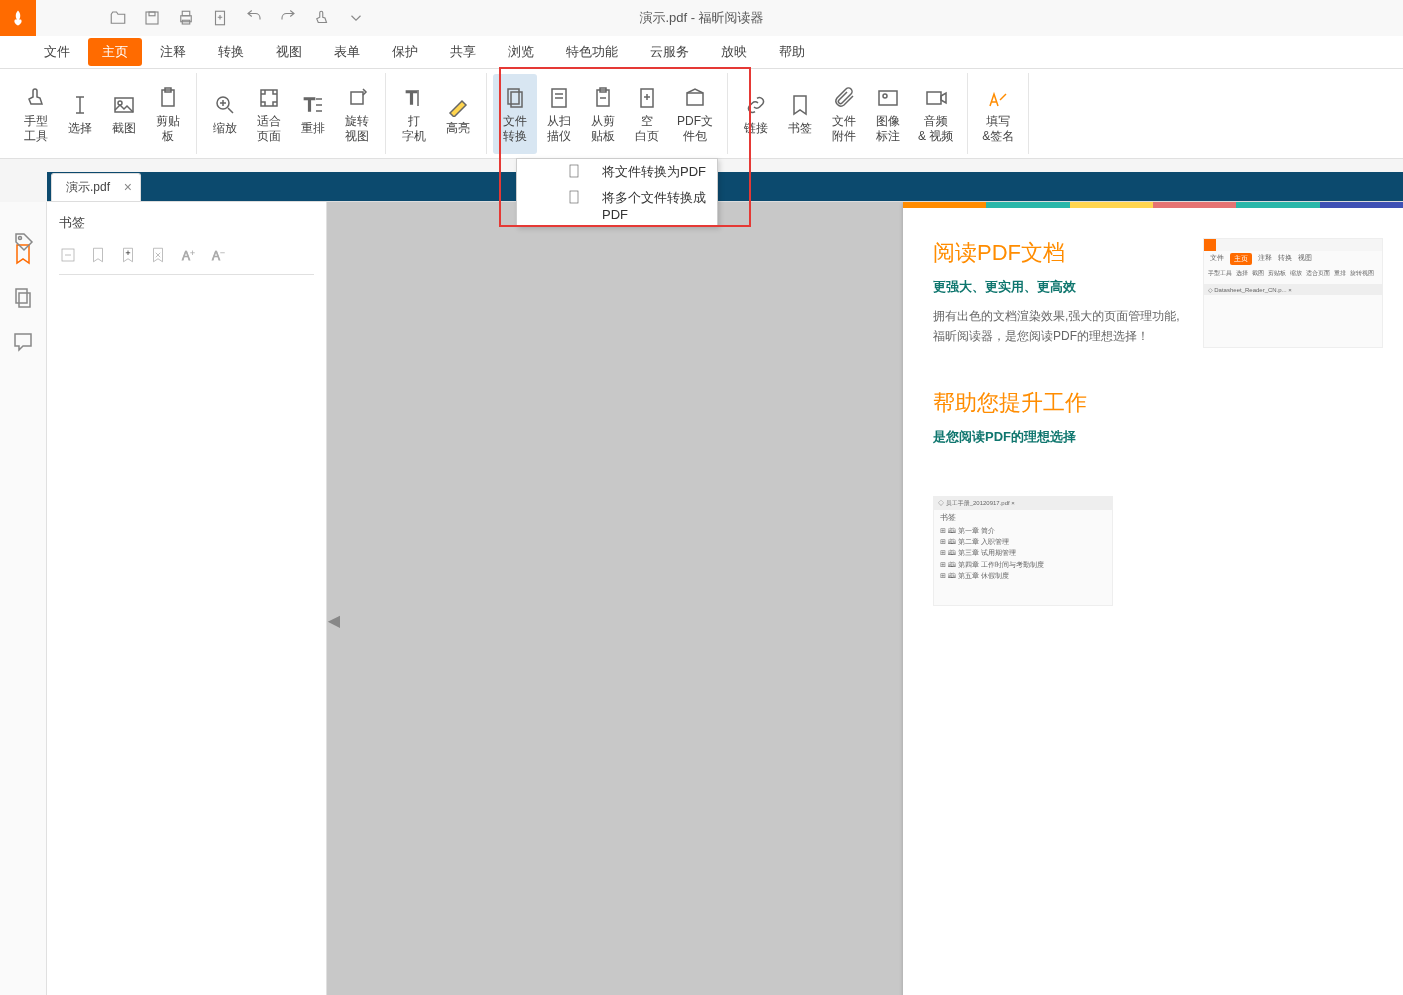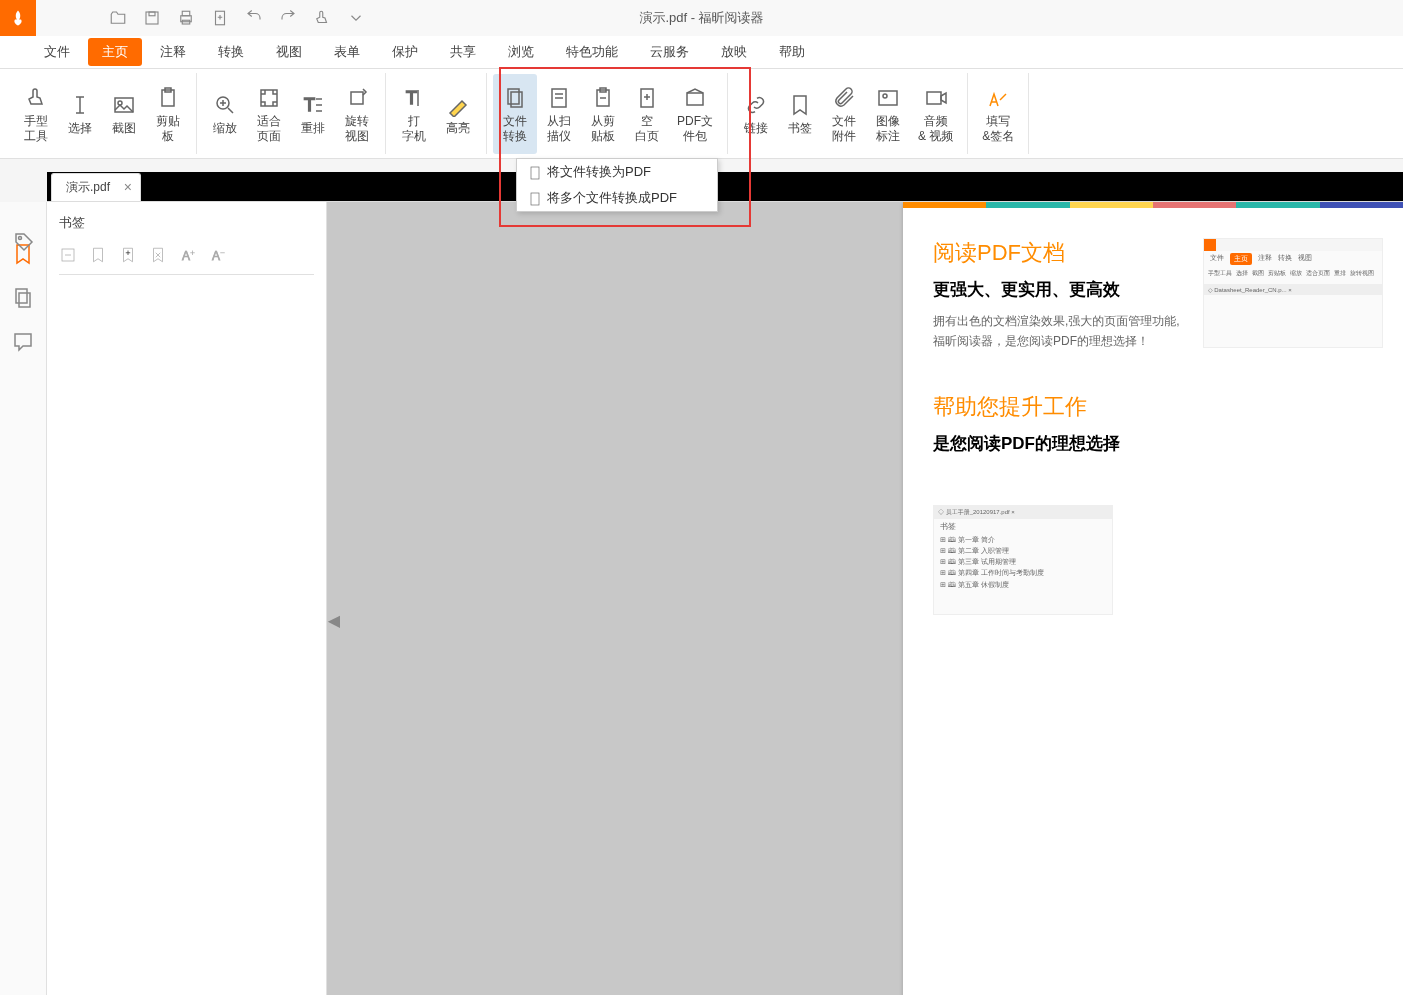--- a/index.html
+++ b/index.html
@@ -23,57 +23,57 @@
 .ribbon { height: 90px; background: #fff; display: flex; align-items: center; padding: 4px 8px; border-bottom: 1px solid #e0e0e0; }
 .ribbon-group { display: flex; border-right: 1px solid #e5e5e5; padding: 0 6px; height: 100%; align-items: center; }
 .ribbon-btn { display: flex; flex-direction: column; align-items: center; justify-content: center; padding: 4px 8px; cursor: pointer; height: 80px; min-width: 44px; border-radius: 3px; }
 .ribbon-btn.active { background: #d8e6f2; }
 .ribbon-btn .icon { width: 28px; height: 28px; display: flex; align-items: center; justify-content: center; color: #666; margin-bottom: 2px; }
 .ribbon-btn .icon svg { width: 24px; height: 24px; stroke: #666; fill: none; stroke-width: 1.5; }
 .ribbon-btn .label { font-size: 12px; color: #444; text-align: center; line-height: 1.2; white-space: pre-line; }
 
 
 .dropdown { position: absolute; top: 158px; left: 516px; width: 202px; background: #fff; border: 1px solid #ccc; box-shadow: 2px 2px 5px rgba(0,0,0,0.15); z-index: 100; }
-.dropdown-item { display: flex; align-items: flex-end; padding: 4px 10px; font-size: 13px; color: #333; cursor: pointer; gap: 4px; }
+.dropdown-item { display: flex; align-items: flex-start; padding: 4px 10px; font-size: 13px; color: #333; cursor: pointer; gap: 20px; margin-left: 39px; }
 .dropdown-item .di-icon { width: 16px; height: 16px; }
 .dropdown-item .di-icon svg { width: 16px; height: 16px; stroke: #666; fill: none; }
 
 
 .red-box { position: absolute; top: 67px; left: 499px; width: 252px; height: 160px; border: 2px solid #e53935; pointer-events: none; z-index: 200; }
 
 
 .doc-area { display: flex; height: calc(100% - 159px); }
 .left-sidebar { width: 47px; background: #fafafa; border-right: 1px solid #e0e0e0; display: flex; flex-direction: column; align-items: center; padding-top: 40px; gap: 20px; position: relative; }
 .left-sidebar .tag-icon { position: absolute; top: 28px; left: 12px; }
 .left-sidebar .side-icon { width: 24px; height: 24px; cursor: pointer; color: #888; }
 .left-sidebar .side-icon svg { width: 24px; height: 24px; stroke: currentColor; fill: none; stroke-width: 1.5; }
 .left-sidebar .side-icon.active { color: #ff6b00; }
 
 
-.tabs-row { position: absolute; top: 172px; left: 47px; right: 0; height: 30px; background: #000000; display: flex; align-items: center; border-bottom: 1px solid #ddd; z-index: 5;}
+.tabs-row { position: absolute; top: 172px; left: 47px; right: 0; height: 30px; background: #0c4a6e; display: flex; align-items: center; border-bottom: 1px solid #ddd; z-index: 5;}
 .doc-tab { background: #fff; border: 1px solid #ddd; border-bottom: none; padding: 5px 30px 5px 14px; font-size: 12px; color: #444; position: relative; border-radius: 3px 3px 0 0; margin-left: 4px; }
 .doc-tab .close { position: absolute; right: 8px; top: 5px; color: #888; font-size: 14px; cursor: pointer; }
 
 
 .bookmark-panel { width: 280px; background: #fff; border-right: 1px solid #e0e0e0; padding: 12px; }
 .bookmark-panel .panel-title { font-size: 13px; color: #444; margin-bottom: 10px; }
 .bookmark-toolbar { display: flex; gap: 10px; padding: 4px 0 8px 0; border-bottom: 1px solid #e0e0e0; }
 .bookmark-toolbar .bt-btn { width: 20px; height: 20px; color: #aaa; cursor: pointer; }
 .bookmark-toolbar .bt-btn svg { width: 18px; height: 18px; stroke: currentColor; fill: none; }
 
 
 .viewer { flex: 1; background: #c8c8c8; display: flex; justify-content: flex-end; padding: 0; overflow: hidden; position: relative; }
 .collapse-handle { position: absolute; left: 2px; top: 50%; transform: translateY(-50%); width: 10px; height: 40px; display: flex; align-items: center; justify-content: center; cursor: pointer; color: #888; }
 .page { width: 500px; background: #fff; box-shadow: 0 1px 4px rgba(0,0,0,0.2); padding: 0; margin-right: 0; display: flex; flex-direction: column; }
 .page-topbar { height: 6px; display: flex; }
 .tb-seg { flex: 1; }
 .section { padding: 30px 20px 10px 30px; display: flex; gap: 20px; }
 .section-text { flex: 1; }
 .section-text h2 { color: #ff8c00; font-size: 22px; font-weight: normal; margin-bottom: 10px; }
-.section-text h3 { color: #000000; font-size: 17px; margin-bottom: 10px; margin-top: 8px; }
+.section-text h3 { color: #0f766e; font-size: 13px; margin-bottom: 10px; margin-top: 8px; }
 .section-text p { color: #666; font-size: 12px; line-height: 1.7; }
 .section-img { width: 180px; height: 110px; background: #fafafa; border: 1px solid #eee; font-size: 7px; color: #666; overflow: hidden; }
 .mini-ui { display: flex; flex-direction: column; height: 100%; }
 .mini-topbar { height: 12px; background: #f5f5f5; display: flex; align-items: center; }
 .mini-logo { width: 12px; height: 12px; background: #ff6b00; }
 .mini-tabs { display: flex; gap: 6px; padding: 2px 6px; font-size: 7px; }
 .mini-tabs span.act { background: #ff6b00; color: #fff; padding: 1px 4px; border-radius: 2px; }
 .mini-row { display: flex; gap: 4px; padding: 2px 4px; font-size: 6px; flex-wrap: wrap; }
 </style>
 </head>

